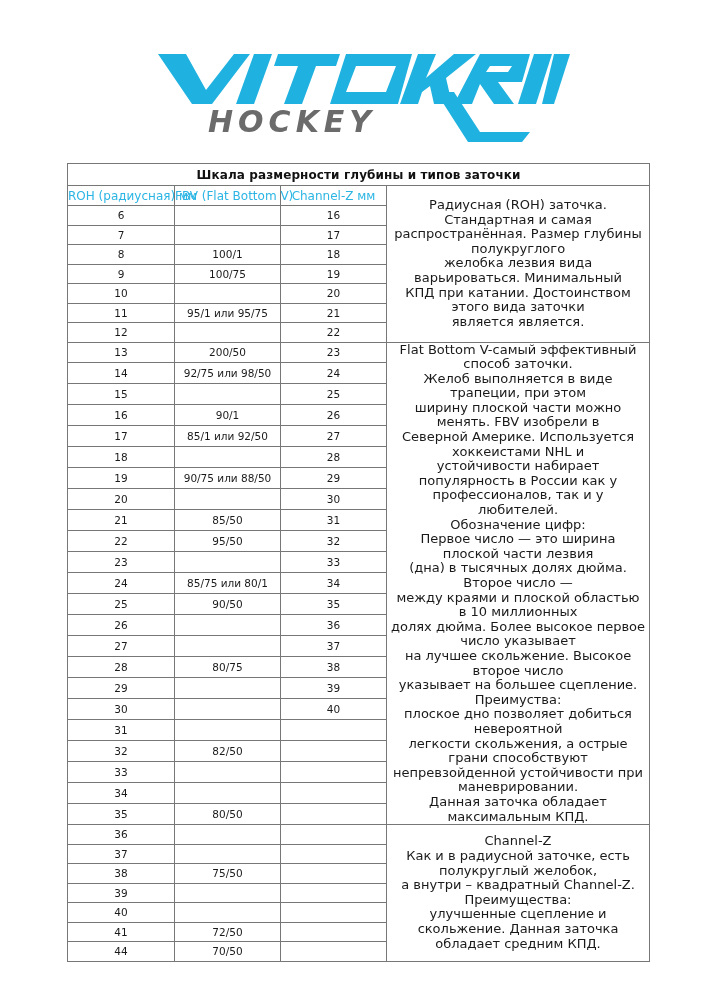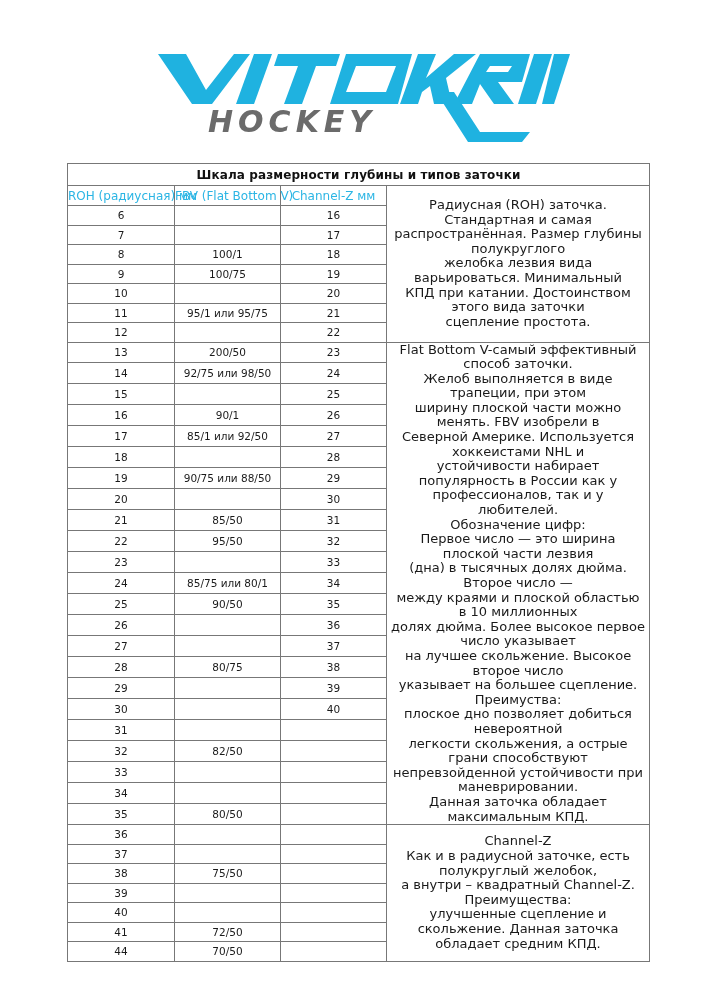--- a/index.html
+++ b/index.html
@@ -57,21 +57,21 @@
     </tr>
     <tr>
       <td class="hdr">ROH (радиусная) мм</td>
       <td class="hdr">FBV (Flat Bottom V)</td>
       <td class="hdr">Channel-Z мм</td>
       <td rowspan="8" class="desc" id="desc-0">
           <div>Радиусная (ROH) заточка. Стандартная и самая</div>
           <div>распространённая. Размер глубины полукруглого</div>
           <div>желобка лезвия вида варьироваться. Минимальный</div>
           <div>КПД при катании. Достоинством этого вида заточки</div>
-          <div>сцепление простота.</div>
+          <div>является является.</div>
         </td>
     </tr>
   <tr class="row">
         <td class="val">6</td>
         <td class="val"></td>
         <td class="val">16</td>
       </tr>
       <tr class="row">
         <td class="val">7</td>
         <td class="val"></td>

